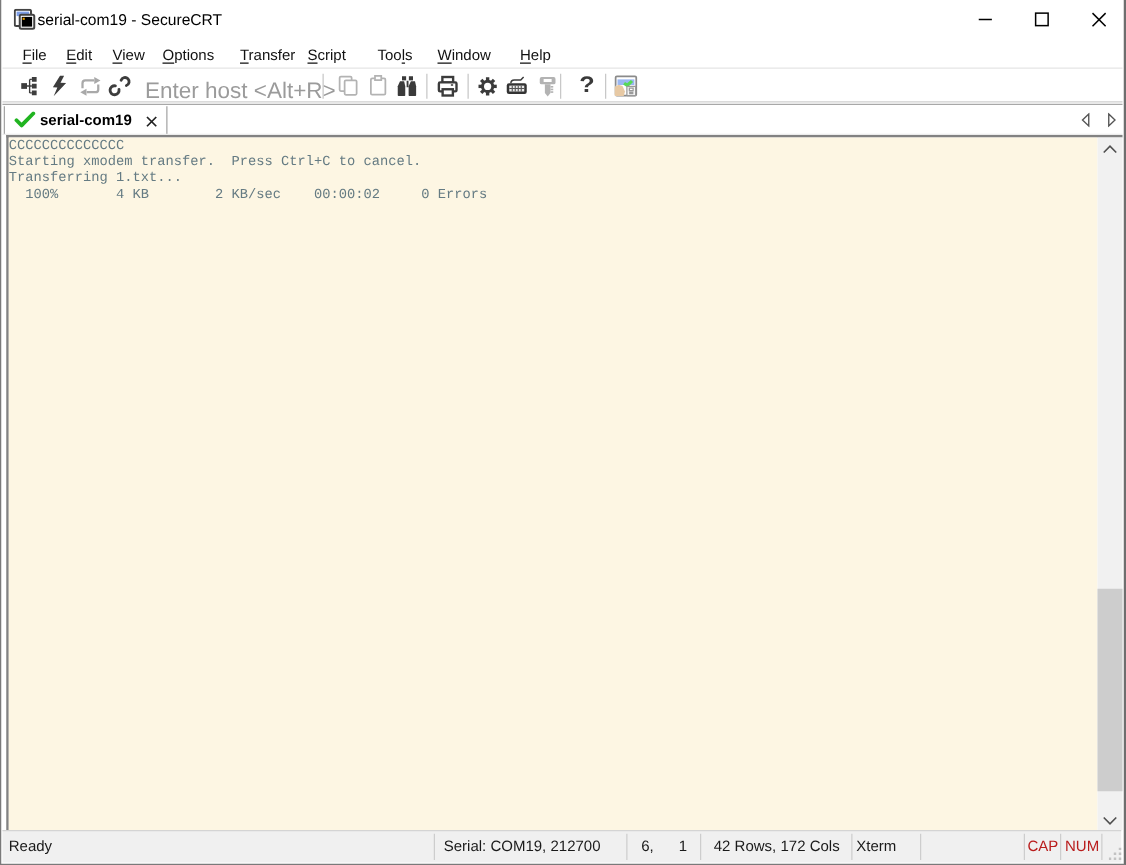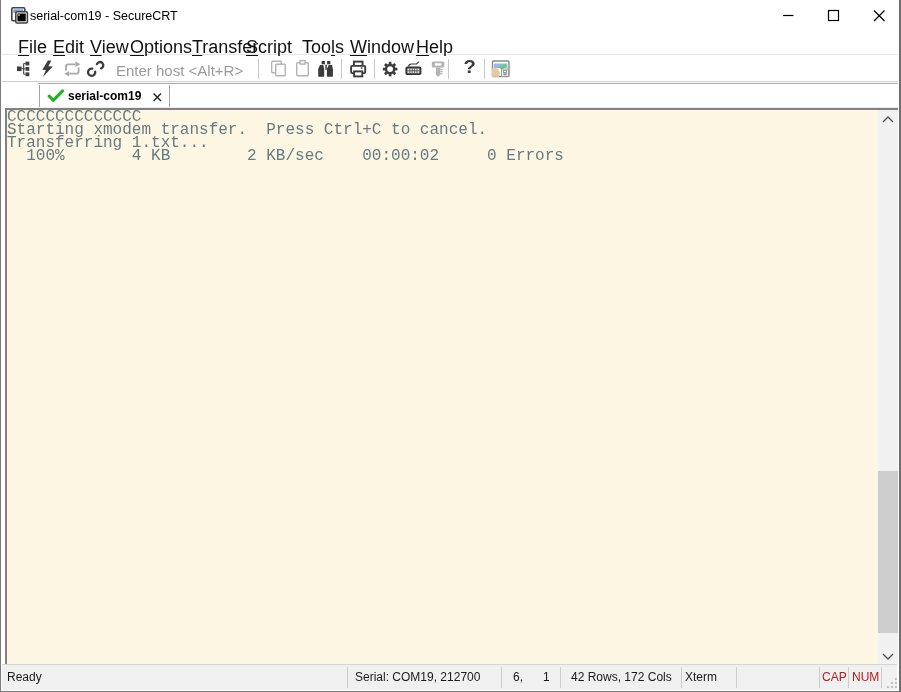--- a/index.html
+++ b/index.html
@@ -9,46 +9,46 @@
          border-left:1px solid #7a7a7a; border-right:2px solid #6e6e6e; border-bottom:1px solid #7a7a7a;
          background:#fff; }
 
   
   .titlebar { position:absolute; top:1px; left:1px; right:1px; height:31px; background:#fff;text-decoration:underline; }
   .title-text { position:absolute; left:28px; top:8px; font-size:12.5px; color:#000; }
   .ticon { position:absolute; left:9px; top:6px; }
 
   
   .menubar { position:absolute; top:32px; left:1px; right:1px; height:23px; background:#fff;
-             border-bottom:1px solid #e5e5e5; font-size:18px; color:#111; }
+             border-bottom:1px solid #e5e5e5; font-size:12px; color:#111; }
   .menubar span { position:absolute; top:5px; }
   .menubar u { text-decoration:underline; text-underline-offset:2px; }
 
   
   .toolbar { position:absolute; top:56px; left:1px; right:1px; height:26px; background:#fff;
              border-bottom:1px solid #cfcfcf; }
   .tsep { position:absolute; top:3px; width:1px; height:20px; background:#c8c8c8; }
-  .enterhost { position:absolute; left:114px; top:6px; font-size:15px; color:#9b9b9b; }
+  .enterhost { position:absolute; left:114px; top:6px; font-size:18px; color:#9b9b9b; }
   .tb { position:absolute; top:0; left:0; }
 
   
   .tabbar { position:absolute; top:83px; left:1px; right:1px; height:25px; background:#fff;
-            border-top:1px solid #a8a8a8;margin-left:36px; }
+            border-top:1px solid #a8a8a8; }
   .tab { position:absolute; left:1px; top:1px; width:131px; height:23px; background:#fff;
          border-left:1px solid #a5a5a5; border-right:1px solid #a5a5a5; }
   .tab-label { position:absolute; left:28px; top:4px; font-size:12px; font-weight:bold; color:#000; }
   .tabbar-bottom { position:absolute; bottom:0; left:0; right:0; height:1px; background:#ececec; }
 
   
   .termwell { position:absolute; top:108px; left:4px; width:893px; height:556px; }
   .termwell .btop { position:absolute; top:0; left:0; right:0; height:2px; background:#828282; }
   .termwell .bleft { position:absolute; top:0; left:0; width:2px; bottom:0; background:#828282; }
   .termscreen { position:absolute; left:2px; top:2px; width:871px; height:554px; background:#FDF6E3; }
   .termtext { position:absolute; left:0; top:1px; font-family:"Liberation Mono", monospace;
-              font-size:16px; line-height:13px; color:#657B83; white-space:pre; }
+              font-size:11px; line-height:13px; color:#657B83; white-space:pre; }
 
   
   .sbar { position:absolute; left:873px; top:2px; width:20px; height:554px; background:#f1f1f1; }
   .sthumb { position:absolute; left:0; top:361px; width:20px; height:162px; background:#cdcdcd; }
 
   
   .statusbar { position:absolute; left:1px; right:2px; bottom:1px; height:26px; background:#f0f0f0;
                border-top:1px solid #d4d4d4; font-size:12px; color:#1a1a1a; }
   .scell { position:absolute; top:5px; }
   .ssep { position:absolute; top:2px; width:1px; height:21px; background:#cdcdcd; }

